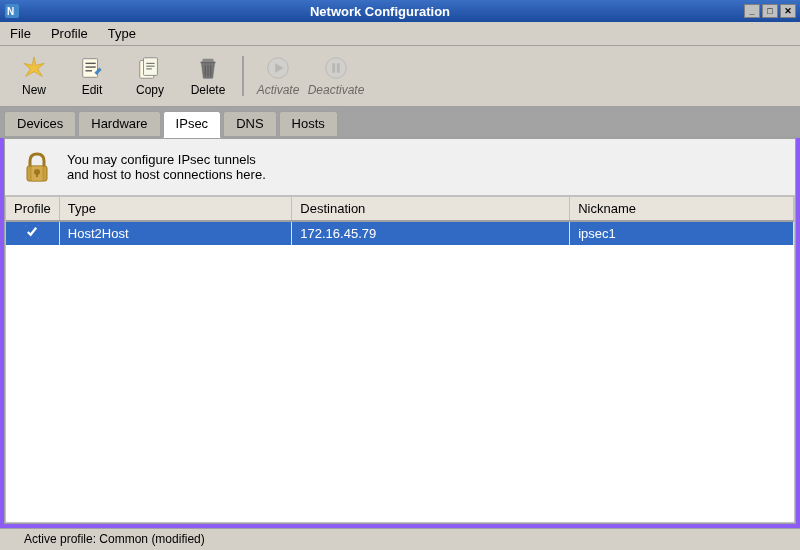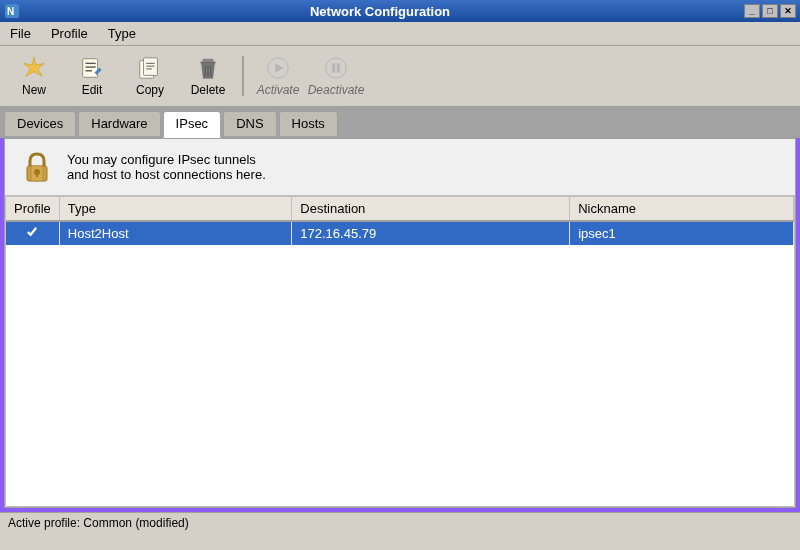--- a/index.html
+++ b/index.html
@@ -218,24 +218,24 @@
     .row-checkbox {
       width: 14px;
       height: 14px;
       accent-color: #316ac5;
     }
 
     
     .status-bar {
       background: #d4d0c8;
       border-top: 1px solid #a0a0a0;
-      padding: 3px 8px;
+      padding: 3px 24px;
       font-size: 12px;
       color: #000;
-      height: 38px;
+      height: 22px;
     }
 
     .content-wrapper {
       display: flex;
       flex-direction: column;
       background: #8b5cf6;
       padding: 0 4px 4px 4px;
       flex: 1;
     }
     .page-layout {

